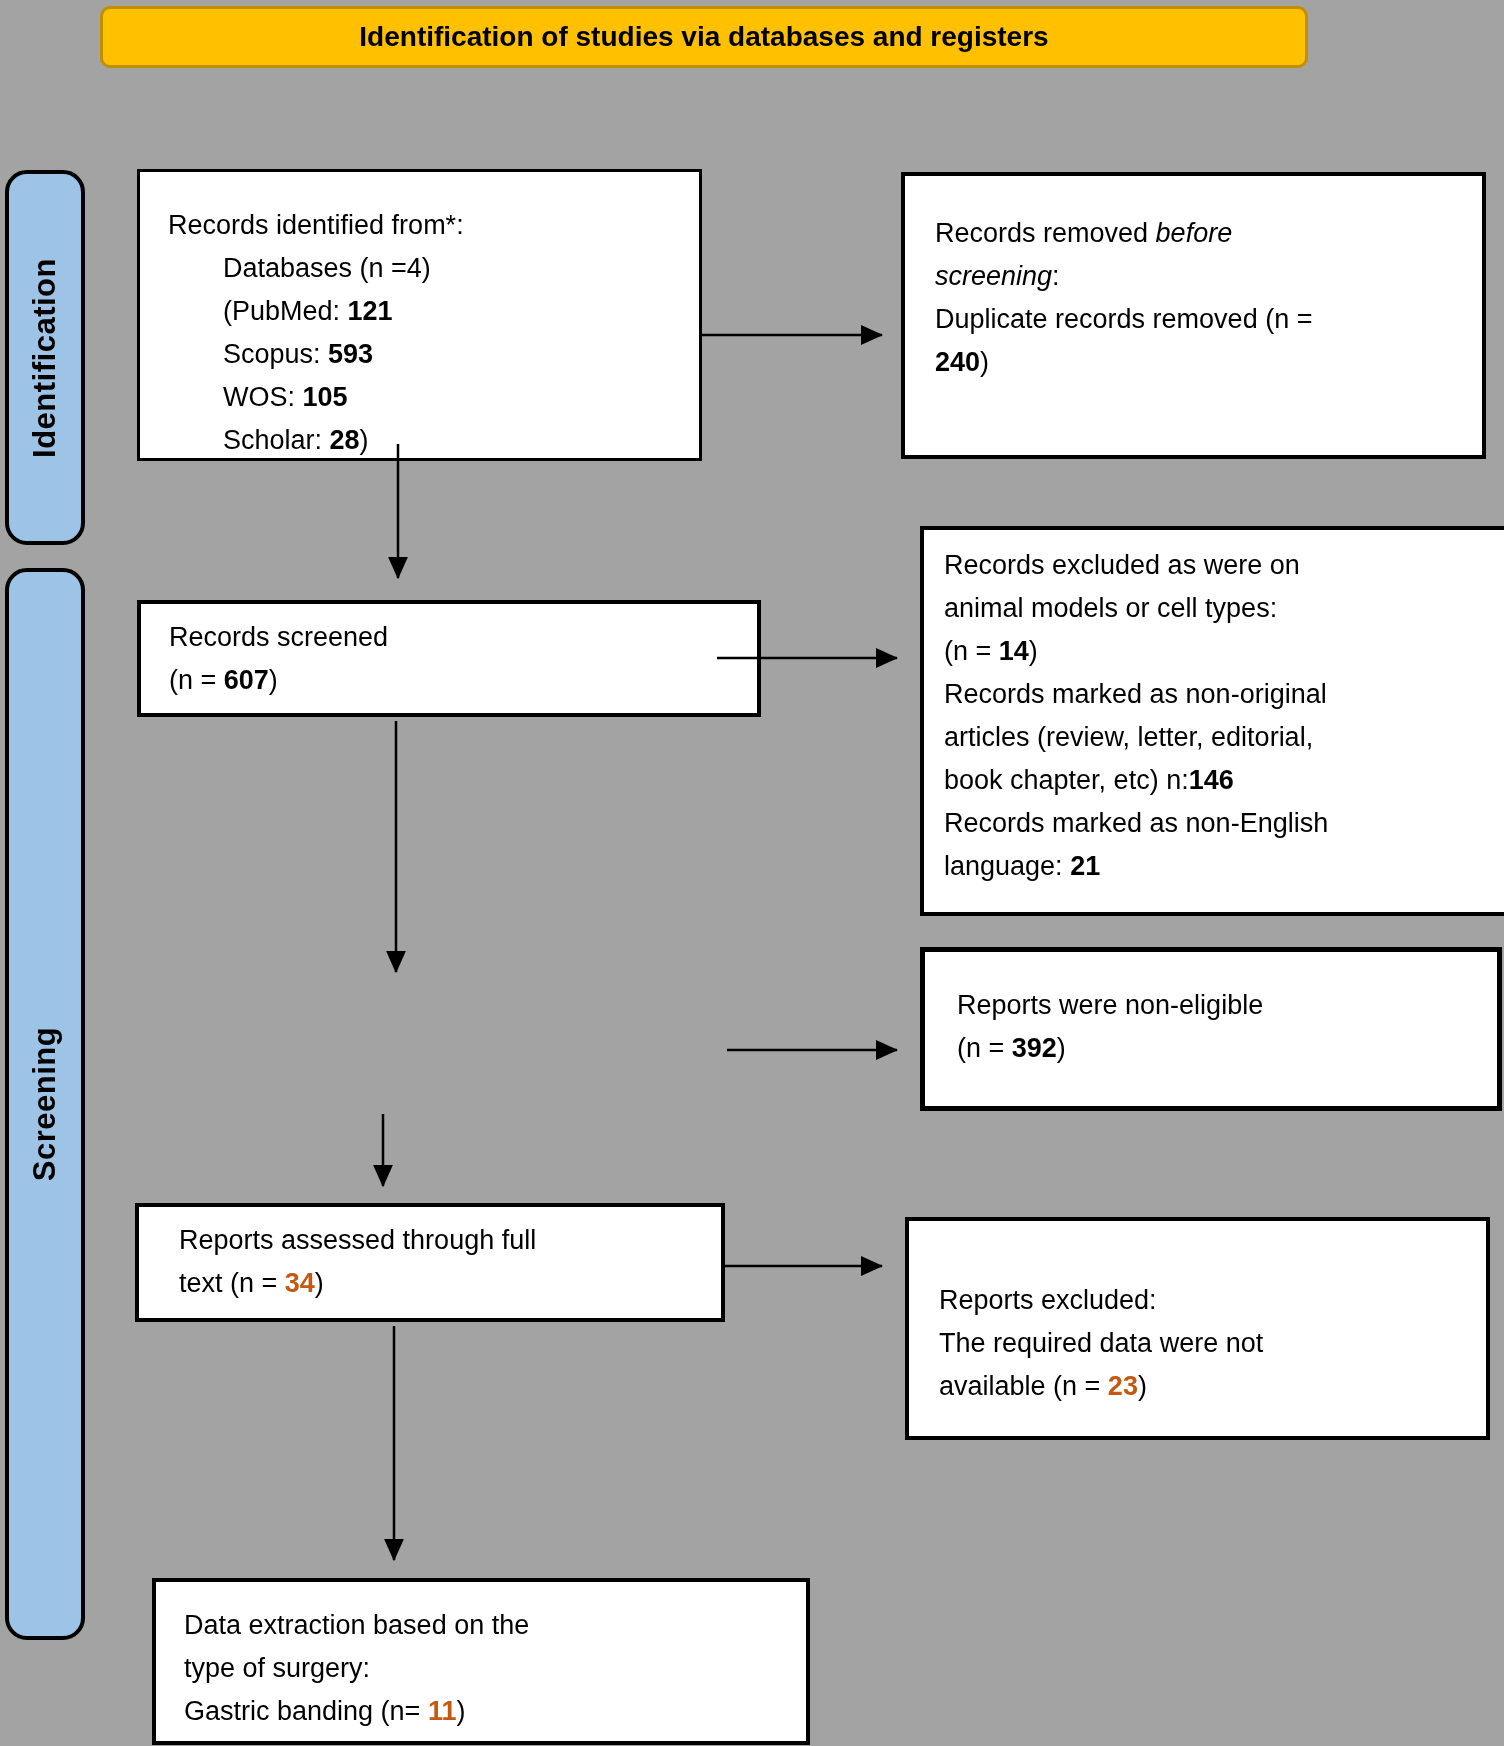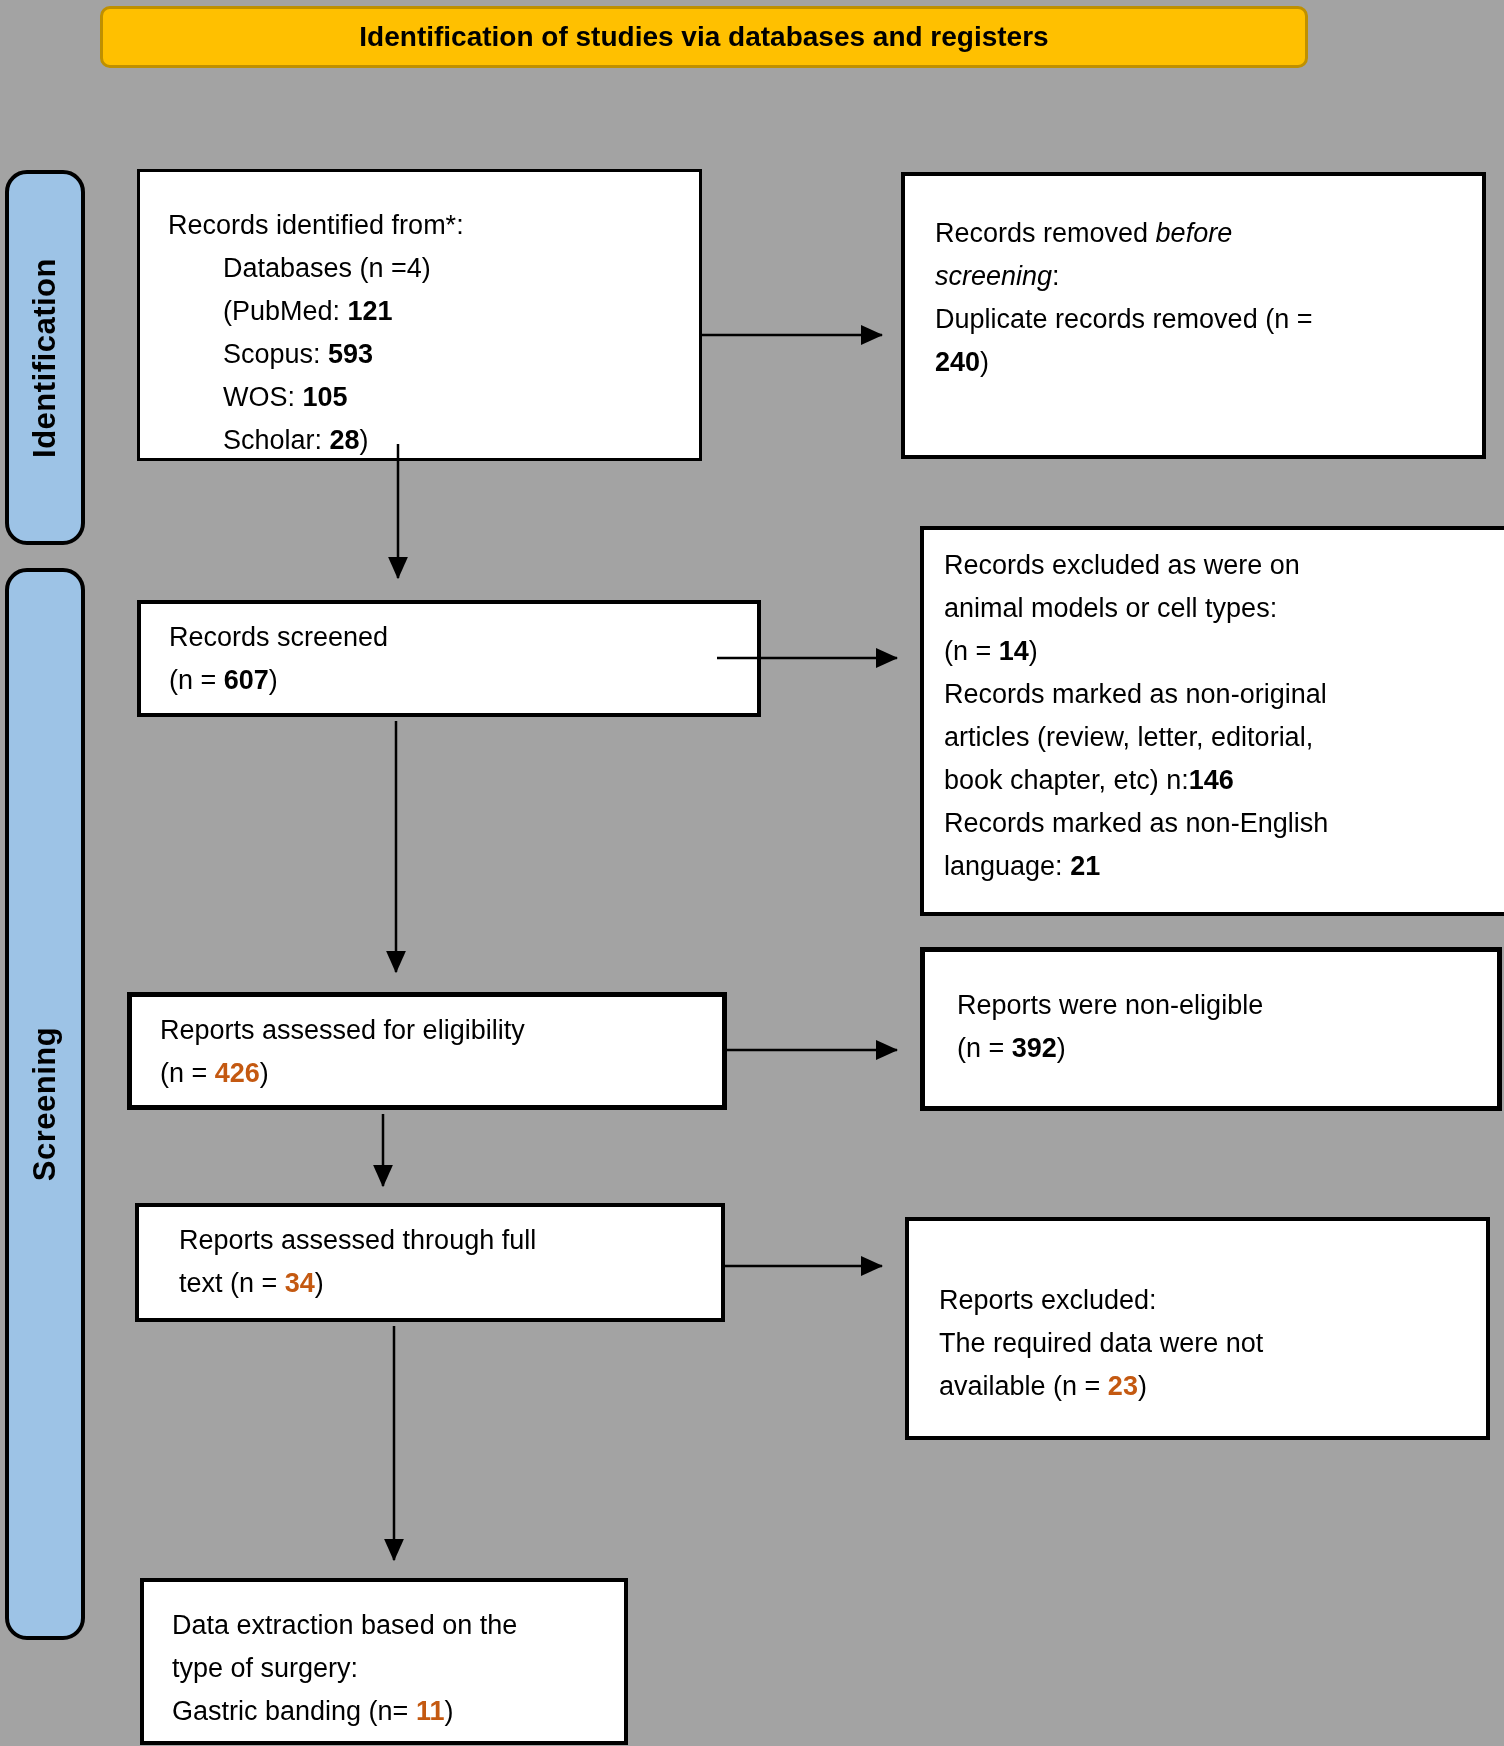--- a/index.html
+++ b/index.html
@@ -58,31 +58,27 @@
     <div class="ln ind"><span>Scopus: </span><b>593</b><span></span></div>
     <div class="ln ind"><span>WOS: </span><b>105</b><span></span></div>
     <div class="ln ind"><span>Scholar: </span><b>28</b><span>)</span></div>
   </div>
 
   <div class="box" style="left:137px;top:600px;width:624px;height:117px;border-width:4px;padding:12px 10px 0 28px;">
     <div class="ln"><span>Records screened</span></div>
     <div class="ln"><span>(n = </span><b>607</b><span>)</span></div>
   </div>
 
-  <div class="box" style="left:127px;top:992px;width:600px;height:118px;border-width:5px;padding:12px 10px 0 28px;">
-    <div class="ln"><span>Reports assessed for eligibility</span></div>
-    <div class="ln"><span>(n = </span><b class="acc">426</b><span>)</span></div>
-  </div>
 
   <div class="box" style="left:135px;top:1203px;width:590px;height:119px;border-width:4px;padding:12px 10px 0 40px;">
     <div class="ln"><span>Reports assessed through full</span></div>
     <div class="ln"><span>text (n = </span><b class="acc">34</b><span>)</span></div>
   </div>
 
-  <div class="box" style="left:140px;top:1578px;width:488px;height:167px;border-width:4px;padding:22px 10px 0 28px;">
+  <div class="box" style="left:152px;top:1578px;width:658px;height:167px;border-width:4px;padding:22px 10px 0 28px;">
     <div class="ln"><span>Data extraction based on the</span></div>
     <div class="ln"><span>type of surgery:</span></div>
     <div class="ln"><span>Gastric banding (n= </span><b class="acc">11</b><span>)</span></div>
   </div>
 
   <div class="box" style="left:901px;top:172px;width:585px;height:287px;border-width:4px;padding:36px 10px 0 30px;">
     <div class="ln"><span>Records removed </span><i class="it">before</i></div>
     <div class="ln"><i class="it">screening</i><span>:</span></div>
     <div class="ln"><span>Duplicate records removed (n =</span></div>
     <div class="ln"><b>240</b><span>)</span></div>

